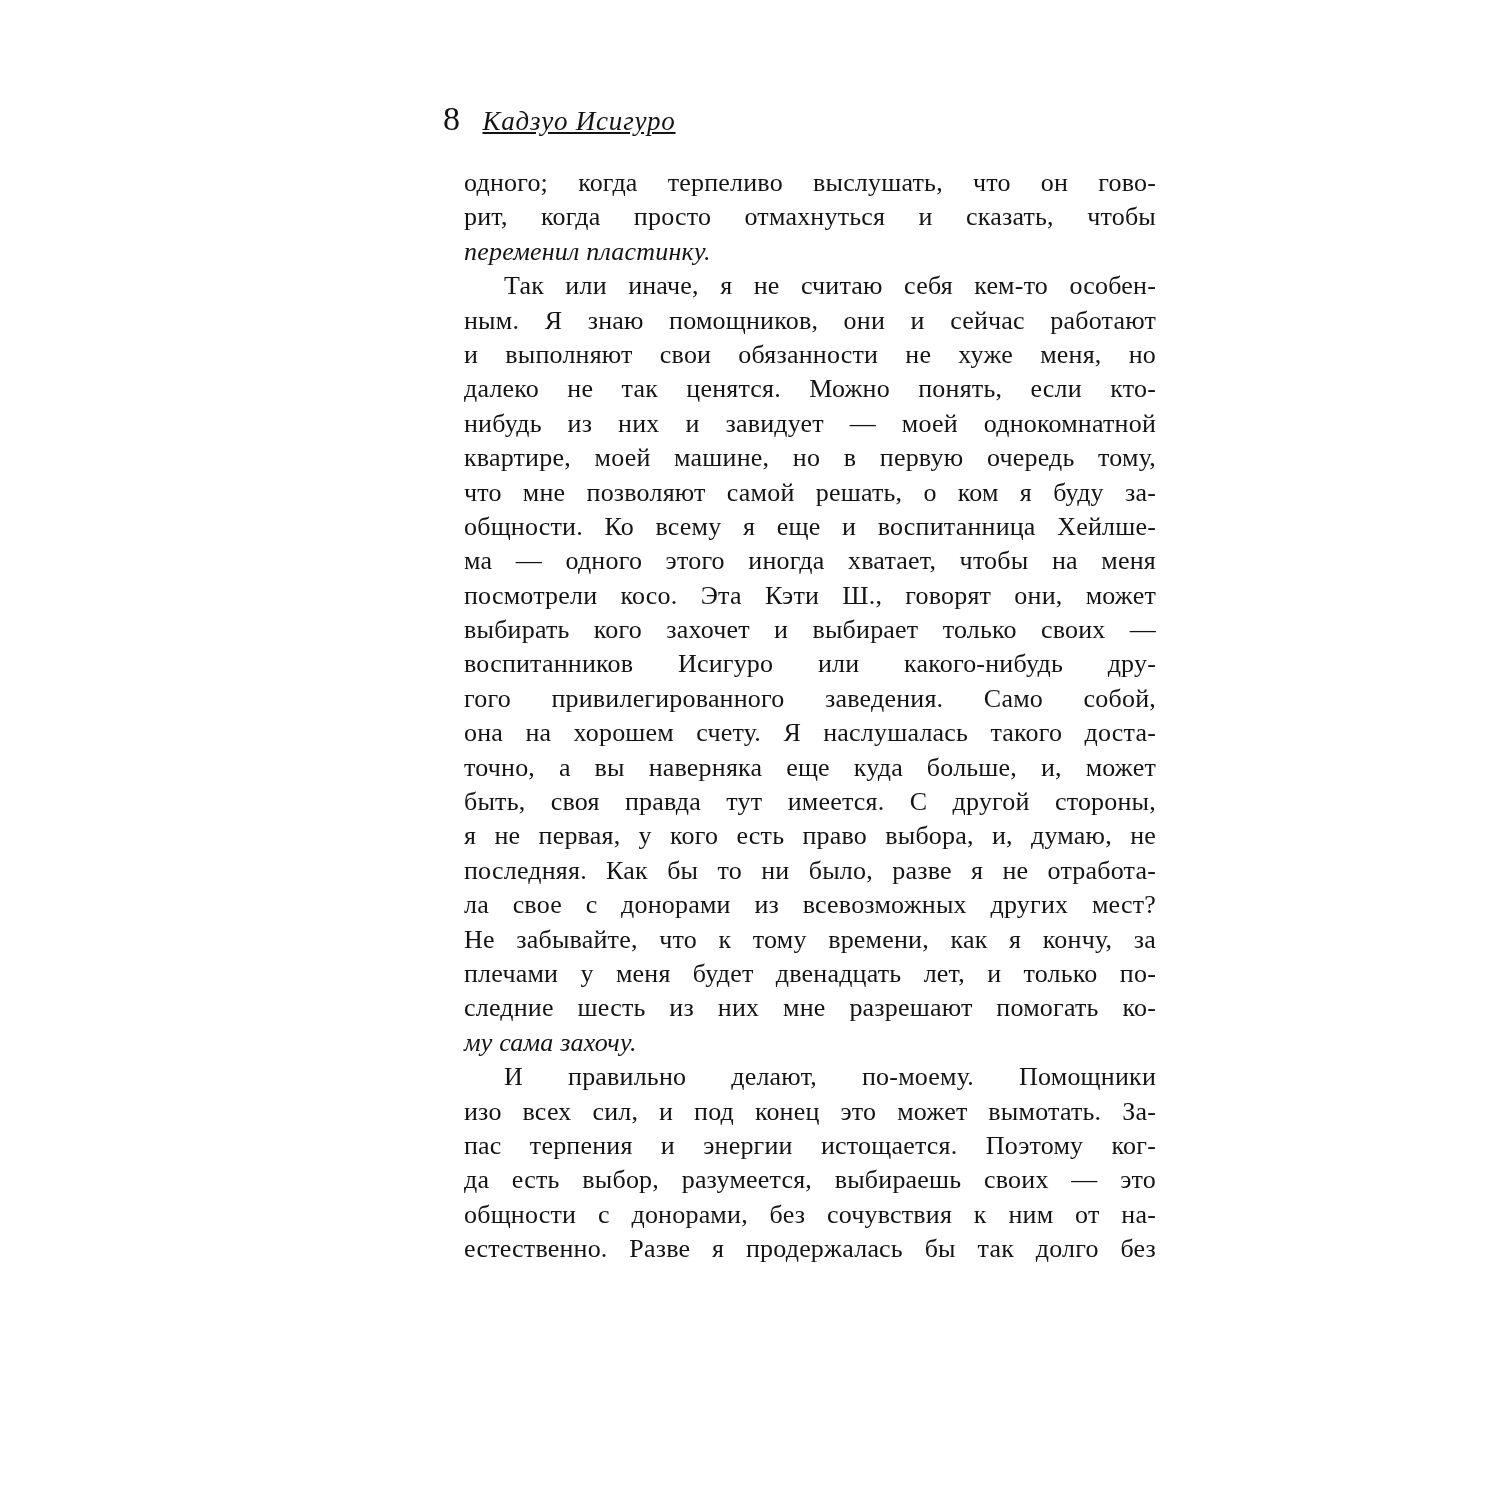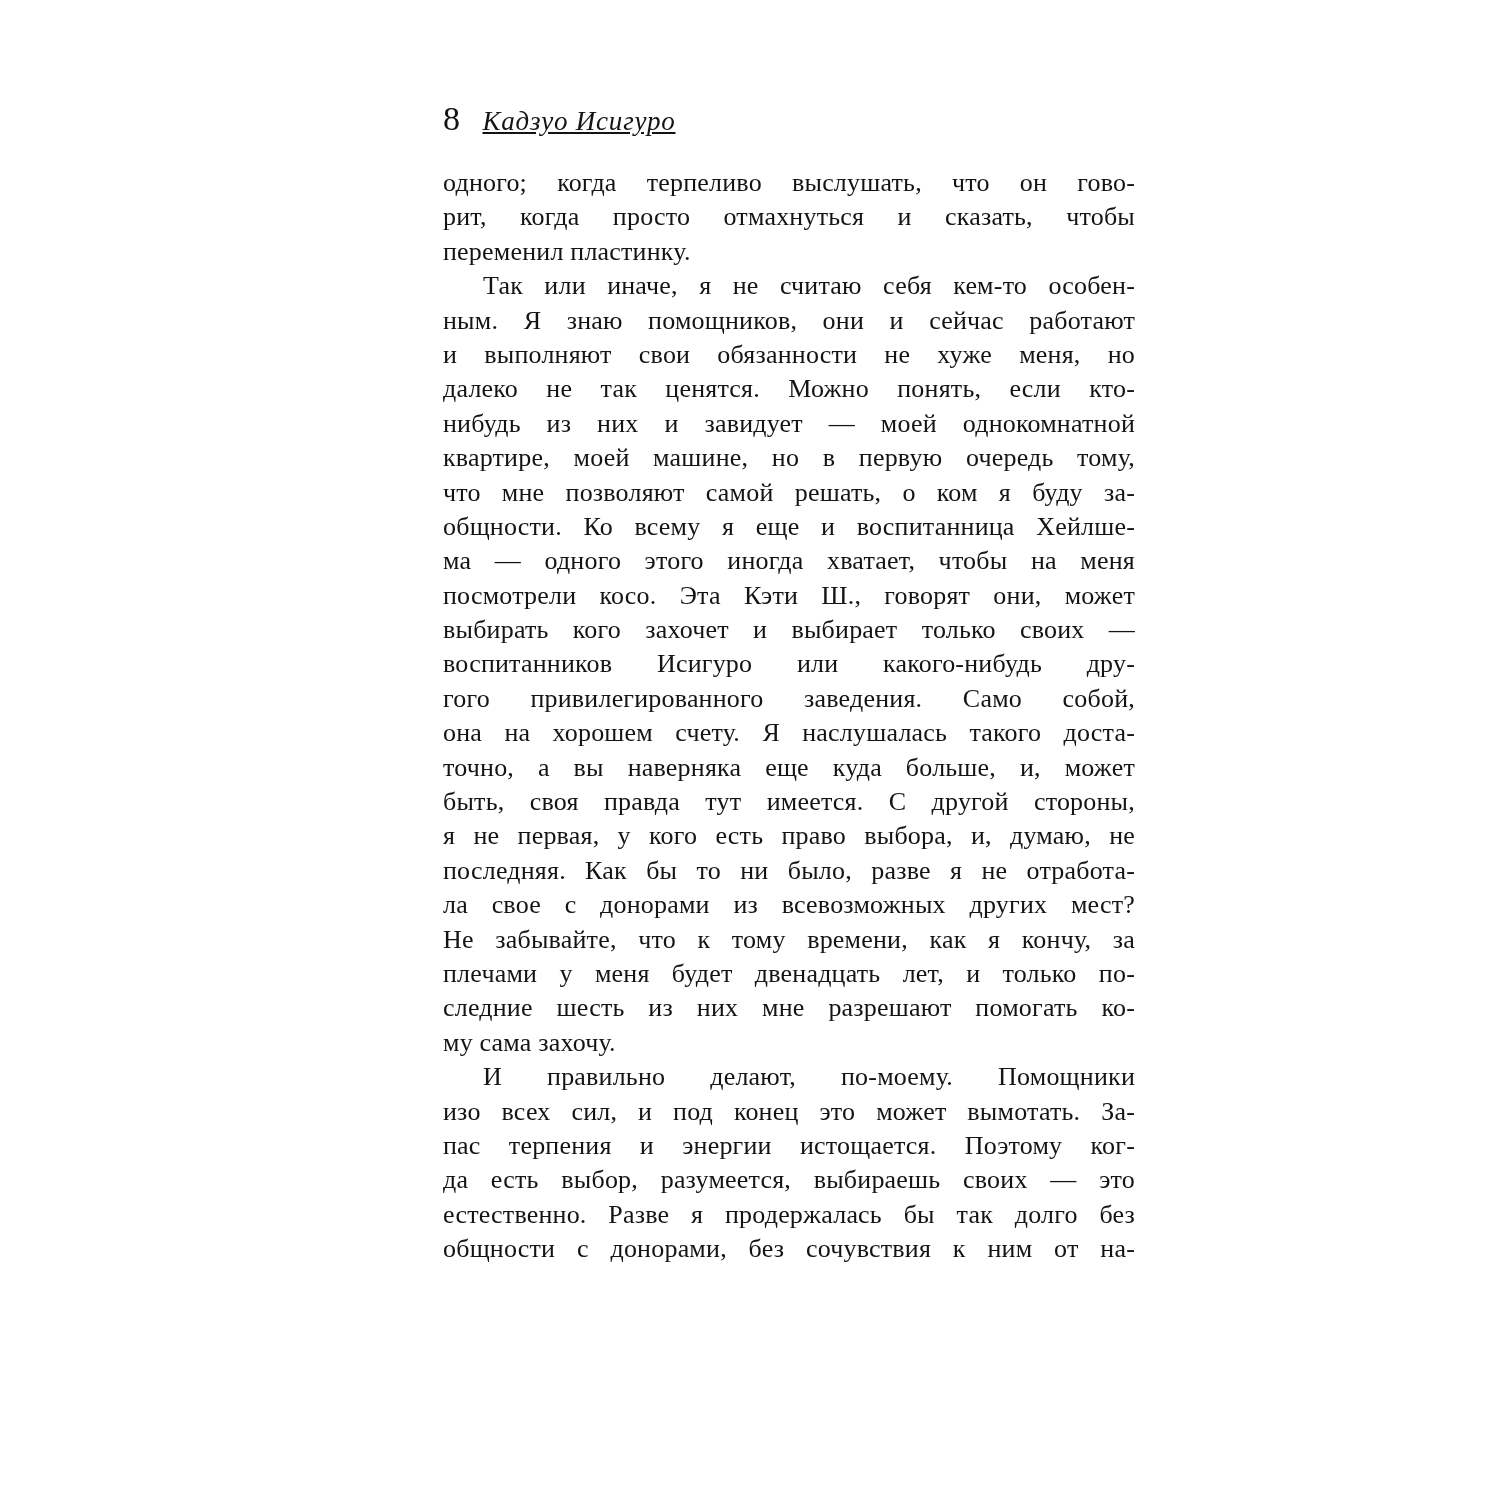--- a/index.html
+++ b/index.html
@@ -38,39 +38,40 @@
   }
   .author {
     font-size: 27px;
     line-height: 1;
     font-style: italic;
     letter-spacing: 0.8px;
     text-decoration: underline;
   }
   .text-block {
     position: absolute;
-    left: 443px;
+    left: 464px;
     top: 166px;
     width: 692px;
     font-size: 26px;
     line-height: 34.4px;
     letter-spacing: 0.2px;
   }
   .line {
     text-align: justify;
     text-align-last: justify;
     text-justify: inter-word;
     height: 34.4px;
     overflow: visible;
     white-space: nowrap; 
   }
   
   .line { white-space: normal; }
   .line.no-just {
     text-align-last: left;
+    font-style: italic;
   }
   .line.indent {
     text-indent: 40px;
   }
 </style>
 </head>
 <body>
 
 <div class="page">
   <div class="running-head">
@@ -101,16 +102,16 @@
       <div class="line">последняя. Как бы то ни было, разве я не отработа-</div>
       <div class="line">ла свое с донорами из всевозможных других мест?</div>
       <div class="line">Не забывайте, что к тому времени, как я кончу, за</div>
       <div class="line">плечами у меня будет двенадцать лет, и только по-</div>
       <div class="line">следние шесть из них мне разрешают помогать ко-</div>
       <div class="line no-just">му сама захочу.</div>
       <div class="line indent">И правильно делают, по-моему. Помощники</div>
       <div class="line">изо всех сил, и под конец это может вымотать. За-</div>
       <div class="line">пас терпения и энергии истощается. Поэтому ког-</div>
       <div class="line">да есть выбор, разумеется, выбираешь своих — это</div>
+      <div class="line">общности с донорами, без сочувствия к ним от на-</div>
       <div class="line">естественно. Разве я продержалась бы так долго без</div>
-      <div class="line">общности с донорами, без сочувствия к ним от на-</div>
     </div>
 </div>
 
 </body></html>

